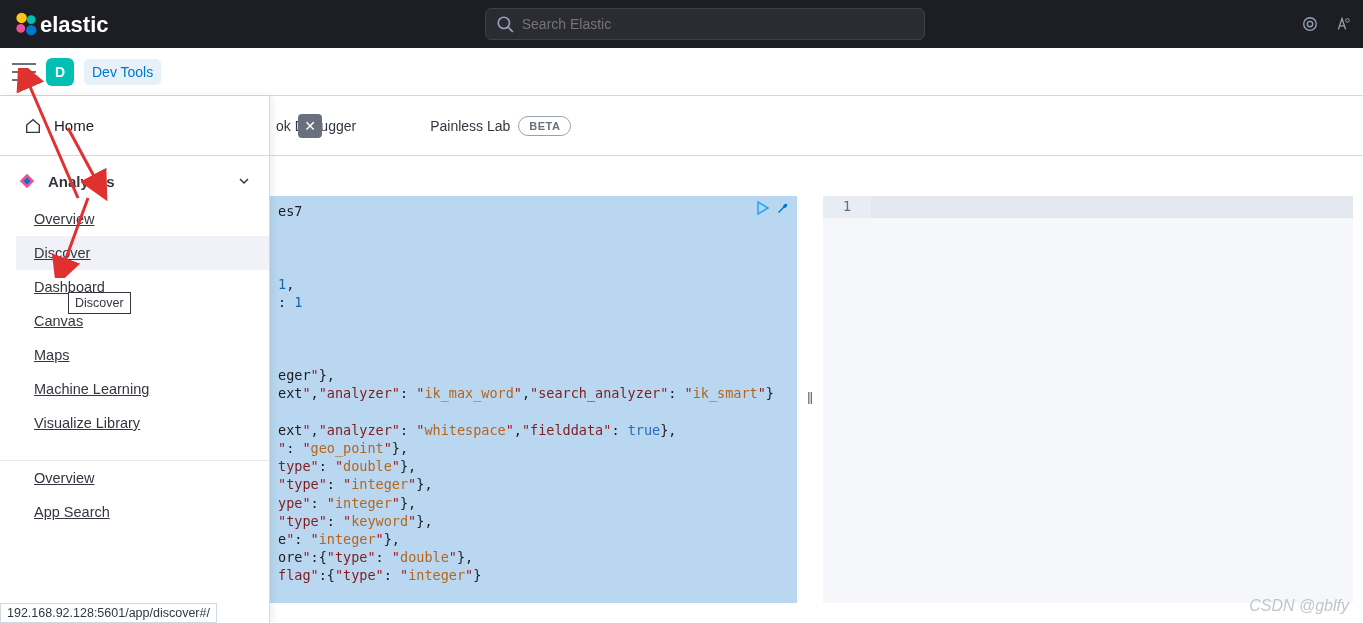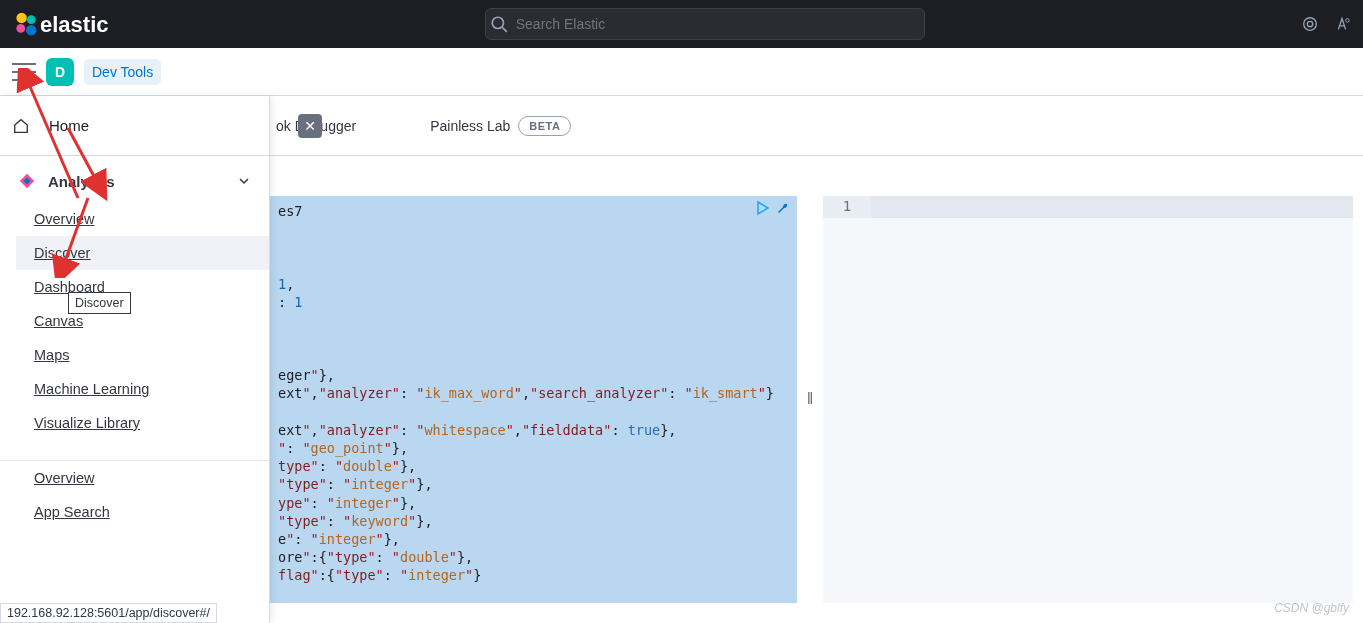--- a/index.html
+++ b/index.html
@@ -1,33 +1,33 @@
 <!DOCTYPE html>
 <html><head>
 <meta charset="utf-8">
 <style>
 * { box-sizing: border-box; margin: 0; padding: 0; }
 body { font-family: -apple-system, BlinkMacSystemFont, "Segoe UI", Helvetica, Arial, sans-serif; font-size: 14px; color: #343741; overflow: hidden; width: 1363px; height: 623px; position: relative; }
 .header { background: #1d1e24; height: 48px; display: flex; align-items: center; padding: 0 12px; color: #fff; }
 .logo { display: flex; align-items: flex-end; font-size: 22px; font-weight: 700; }
 .logo-mark { width: 28px; height: 28px; position: relative; }
 .search-wrap { flex: 1; display: flex; justify-content: center; }
-.search-box { width: 440px; height: 32px; background: #2a2b33; border: 1px solid #3e3f47; border-radius: 6px; display: flex; align-items: center; padding: 0 4px; color: #98a2b3; gap: 8px; }
+.search-box { width: 440px; height: 32px; background: #2a2b33; border: 1px solid #3e3f47; border-radius: 6px; display: flex; align-items: center; padding: 0 10px; color: #98a2b3; gap: 8px; }
 .search-box input { background: transparent; border: 0; outline: 0; color: #98a2b3; font-size: 14px; flex: 1; }
 .header-icons { display: flex; gap: 14px; align-items: center; }
 .topbar { height: 48px; border-bottom: 1px solid #d3dae6; display: flex; align-items: center; padding: 0 12px; gap: 10px; }
 .hamburger { width: 24px; height: 18px; display: flex; flex-direction: column; justify-content: space-between; cursor: pointer; }
 .hamburger span { height: 2px; background: #69707d; width: 100%; }
 .badge-d { width: 28px; height: 28px; background: #00bfb3; color: #fff; border-radius: 6px; display: flex; align-items: center; justify-content: center; font-weight: 700; }
 .pill { background: #e6f1fa; color: #0077cc; padding: 5px 8px; border-radius: 5px; font-size: 14px; font-weight: 500; }
 .sidenav { position: absolute; top: 96px; left: 0; width: 270px; height: 527px; background: #fff; border-right: 1px solid #d3dae6; box-shadow: 2px 0 8px rgba(0,0,0,0.08); z-index: 10; overflow-y: auto; }
 .sidenav::-webkit-scrollbar { width: 10px; }
 .sidenav::-webkit-scrollbar-track { background: #f5f7fa; }
 .sidenav::-webkit-scrollbar-thumb { background: #c9cdd6; border-radius: 5px; }
-.home-row { height: 60px; display: flex; align-items: center; padding: 0 12px; gap: 19px; border-bottom: 1px solid #d3dae6; font-size: 15px; font-weight: 500; color: #1a1c21; }
+.home-row { height: 60px; display: flex; align-items: center; padding: 0 24px; gap: 12px; border-bottom: 1px solid #d3dae6; font-size: 15px; font-weight: 500; color: #1a1c21; }
 .section-header { display: flex; align-items: center; padding: 16px 18px 12px; gap: 12px; font-weight: 700; font-size: 15px; cursor: pointer; }
 .section-header .chev { margin-left: auto; }
 .nav-items { padding: 0 0 14px 16px; text-decoration: underline; }
 .nav-item { padding: 9px 18px; font-size: 14.5px; color: #343741; cursor: pointer; }
 .nav-item.active { background: #f0f2f7; text-decoration: underline; }
 .section-divider { border-top: 1px solid #e6ebf2; margin-top: 6px; }
 .tooltip-box { position: absolute; border: 1px solid #343741; background: #fff; padding: 3px 6px; font-size: 12.5px; top: 292px; left: 68px; z-index: 20; }
 .tab-row { height: 60px; display: flex; align-items: center; padding: 0 20px; gap: 28px; border-bottom: 1px solid #d3dae6; margin-left: 0; }
 .tab-row .tab { display: flex; align-items: center; gap: 8px; color: #343741; padding: 6px 4px; }
 .close-x { width: 24px; height: 24px; background: #69707d; color: #fff; border-radius: 4px; display: flex; align-items: center; justify-content: center; font-size: 14px; cursor: pointer; }
@@ -40,21 +40,21 @@
 .tok-k { color: #7f1d1d; }
 .tok-p { color: #a2191f; }
 .tok-n { color: #1864ab; }
 .tok-b { color: #2b6cb0; }
 .resizer { width: 26px; display: flex; align-items: center; justify-content: center; color: #69707d; font-size: 16px; cursor: col-resize; }
 .right-pane { flex: 1; background: #f5f7fa; margin-right: 10px; }
 .line-no { background: #e8ecf3; padding: 2px 10px; width: 48px; text-align: center; color: #69707d; display: inline-block; font-family: monospace; }
 .right-row { display: flex; height: 22px; }
 .right-row .rest { flex: 1; background: #e3e8f0; }
 .status-url { position: absolute; bottom: 0; left: 0; background: #fff; border: 1px solid #d3dae6; padding: 2px 6px; font-size: 12.5px; color: #343741; z-index: 30; }
-.watermark { position: absolute; bottom: 8px; right: 14px; font-style: italic; color: #c0c4cc; font-size: 12px; z-index: 30; }
+.watermark { position: absolute; bottom: 8px; right: 14px; font-style: italic; color: #c0c4cc; font-size: 16px; z-index: 30; }
 .arrow { position: absolute; z-index: 15; pointer-events: none; }
 .ic { width: 18px; height: 18px; }
 </style>
 </head>
 <body>
 
 <div class="header">
   <div class="logo">
     <svg class="logo-mark" viewBox="0 0 32 32">
       <circle cx="11" cy="9" r="6" fill="#fec514"></circle>

